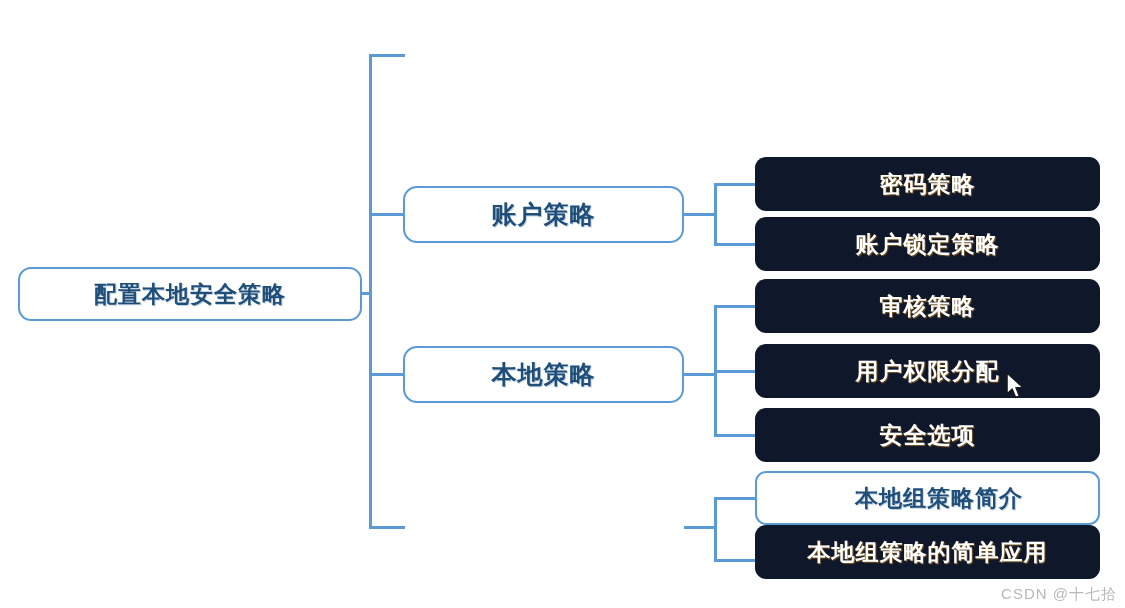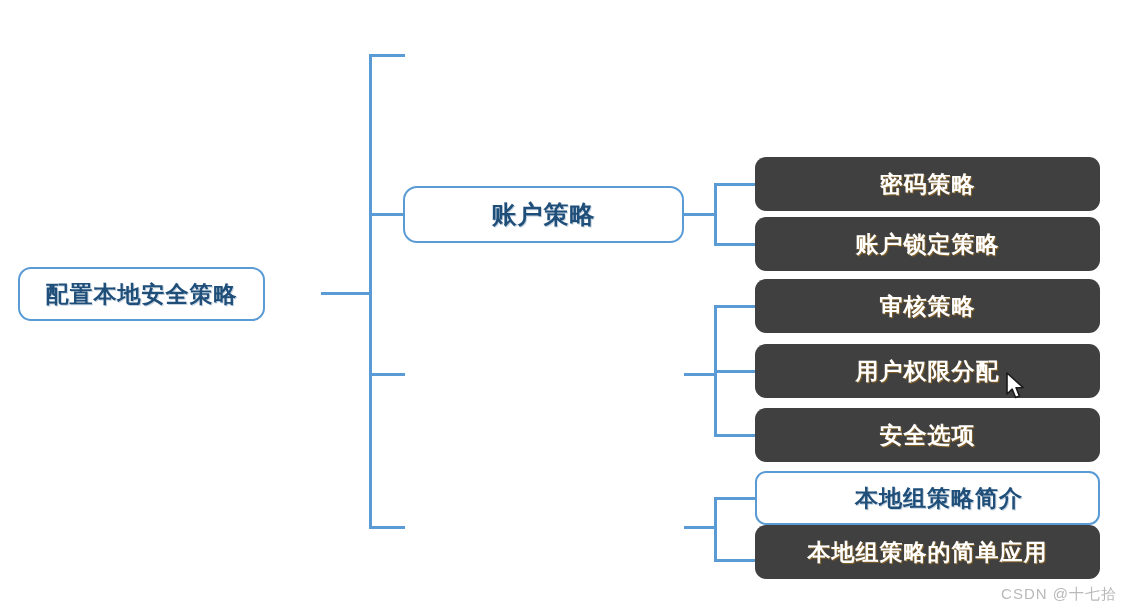--- a/index.html
+++ b/index.html
@@ -29,28 +29,28 @@
     letter-spacing:1px;
   }
   .node-blue{
     background:#FFFFFF;
     border:2px solid #5B9BD5;
     color:#1F4E79;
     font-weight:bold;
     text-shadow:1px 1px 0 rgba(150,175,200,.55);
   }
   .node-orange{
-    background:#404040;
+    background:#0f172a;
     border:none;
     color:#FFFFFF;
     font-weight:bold;
     text-shadow:1px 1px 1px rgba(180,120,20,.65);
   }
   .root{
-    left:18px;top:267px;width:247px;height:54px;
+    left:18px;top:267px;width:344px;height:54px;
     font-size:23px;border-radius:13px;
   }
   .lvl2{
     width:281px;height:57px;
     font-size:25px;border-radius:14px;
   }
   .lvl3{
     width:345px;height:54px;
     font-size:23px;border-radius:11px;
   }
@@ -101,20 +101,21 @@
   <div class="line h" style="left:684px;top:526px;width:33px;"></div>
   <div class="line v" style="left:714px;top:498px;height:64px;"></div>
   <div class="line h" style="left:714px;top:497px;width:43px;"></div>
   <div class="line h" style="left:714px;top:559px;width:43px;"></div>
 
   <div class="node node-blue root">配置本地安全策略</div>
 
 
   <div class="node node-blue lvl2" style="left:403px;top:186px;">账户策略</div>
 
+  <div class="node node-blue lvl2" style="left:403px;top:346px;">本地策略</div>
 
 
   <div class="node node-orange lvl3" style="left:755px;top:157px;">密码策略</div>
 
   <div class="node node-orange lvl3" style="left:755px;top:217px;">账户锁定策略</div>
 
   <div class="node node-orange lvl3" style="left:755px;top:279px;">审核策略</div>
 
   <div class="node node-orange lvl3" style="left:755px;top:344px;">用户权限分配</div>
 

